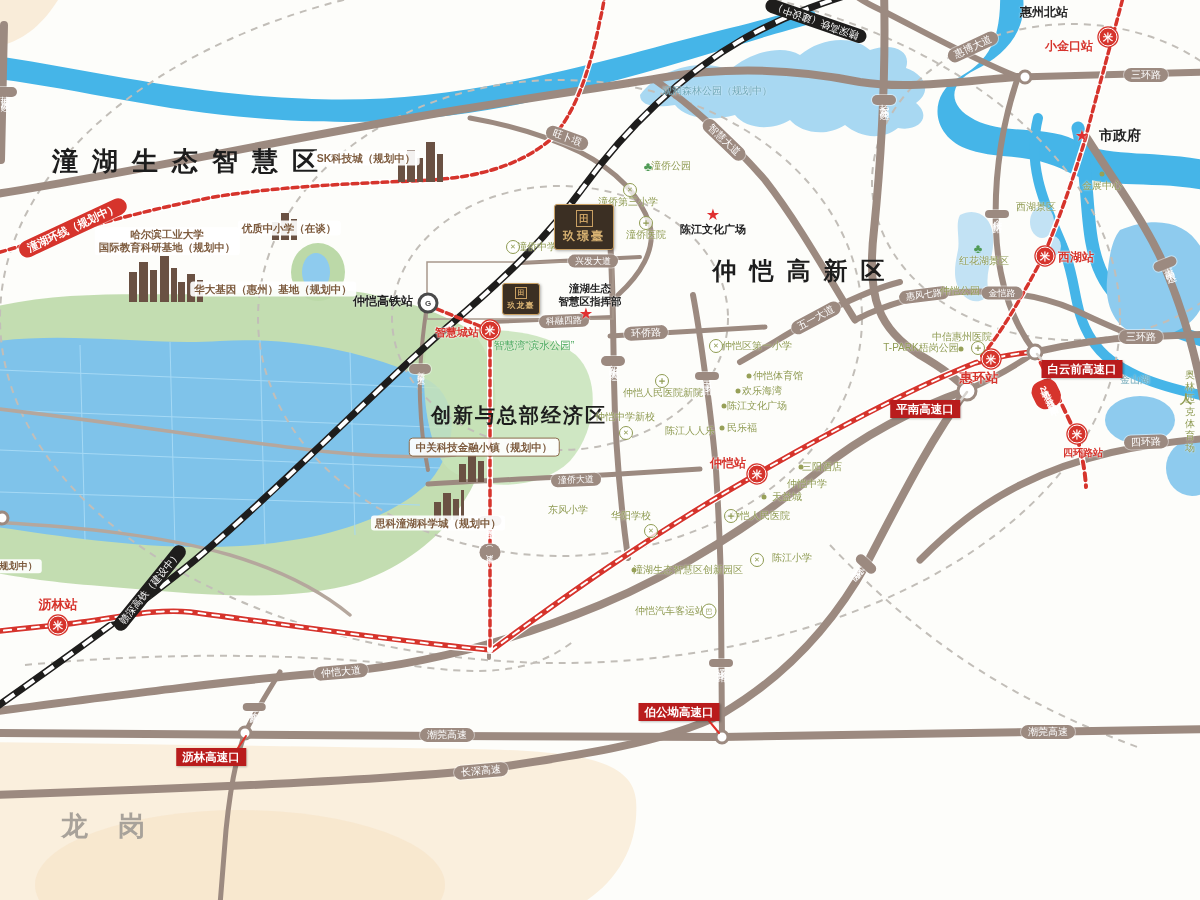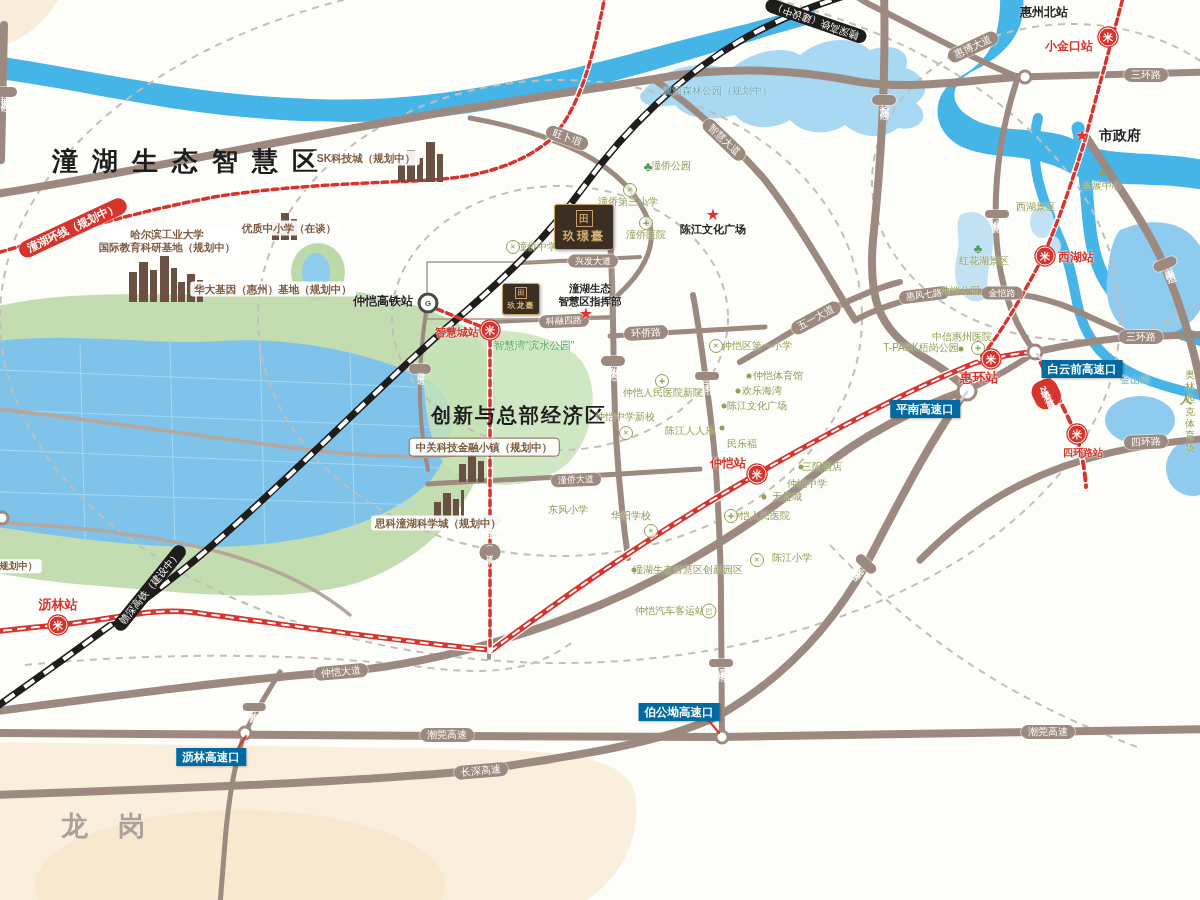--- a/index.html
+++ b/index.html
@@ -8,21 +8,21 @@
   #baselayer{position:absolute;left:0;top:0;z-index:0;}
   .lb{position:absolute;z-index:3;white-space:pre-line;text-align:center;line-height:1.22;transform-origin:center;}
   .title{font-weight:700;color:#1d1d1d;}
   .st-red{color:#d6342c;font-weight:700;font-size:12px;text-shadow:0 0 2px #fff,0 0 2px #fff;}
   .st-dark{color:#222;font-weight:700;font-size:12px;text-shadow:0 0 2px #fff;}
   .pill{background:#9c8a80;color:#fff;border-radius:9px;padding:1px 7px;font-size:10px;
         white-space:nowrap;box-shadow:0 0 0 1px rgba(255,255,255,.45);z-index:2;}
   .railpill{background:#1e1d1c;color:#fff;border-radius:9px;padding:1px 8px;font-size:10px;white-space:nowrap;z-index:2;}
   .redpill{background:#d6342c;color:#fff;border-radius:11px;padding:2px 9px;font-size:11px;font-weight:700;
            white-space:nowrap;box-shadow:0 0 0 1px rgba(255,255,255,.5);z-index:4;}
-  .exit{background:#0369a1;color:#fff;font-weight:700;padding:2px 6px;font-size:11.5px;white-space:nowrap;
+  .exit{background:#b91c1c;color:#fff;font-weight:700;padding:2px 6px;font-size:11.5px;white-space:nowrap;
         box-shadow:1px 1px 2px rgba(0,0,0,.25);z-index:5;}
   .poi{color:#8f9b52;font-size:10px;text-shadow:0 0 2px #fff;}
   .proj{color:#7d5b3e;font-weight:700;font-size:10.5px;background:rgba(255,255,255,.92);padding:1px 4px;border-radius:3px;}
   .boxed{border:1.5px solid #8a6a4a;border-radius:4px;padding:2px 6px;}
   .vert{writing-mode:vertical-rl;letter-spacing:2px;white-space:nowrap;line-height:1;}
   .icon{position:absolute;z-index:4;transform:translate(-50%,-50%);display:flex;align-items:center;justify-content:center;}
   .ic-metro{width:17px;height:17px;border-radius:50%;background:#d6342c;color:#fff;font-size:10px;font-weight:700;
             border:1px solid #fff;box-shadow:0 0 0 1.2px #d6342c;}
   .ic-rail{width:15px;height:15px;border-radius:50%;background:#fff;border:3px solid #4a4a4a;color:#4a4a4a;
            font-size:8px;font-weight:700;}
@@ -196,20 +196,21 @@
 <div class="logo" style="left:554px;top:204px;width:58px;height:44px;">
   <span class="emblem" style="width:15px;height:15px;font-size:10px;line-height:15px;">田</span>
   <span class="logo-title" style="font-size:12px;">玖璟臺</span>
 </div>
 <div class="logo" style="left:502px;top:283px;width:36px;height:30px;">
   <span class="emblem" style="width:10px;height:10px;font-size:7px;line-height:10px;">田</span>
   <span class="logo-title" style="font-size:8px;letter-spacing:1px;">玖龙臺</span>
 </div>
 
 <div class="lb title" style="left: 192px; top: 162px; font-size: 26px; letter-spacing: 14px; transform: translate(-50%, -50%) rotate(0deg);">潼湖生态智慧区</div>
+    <div class="lb title" style="left: 805px; top: 271px; font-size: 24px; letter-spacing: 13px; transform: translate(-50%, -50%) rotate(0deg);">仲恺高新区</div>
     <div class="lb title" style="left: 519px; top: 415px; font-size: 20px; letter-spacing: 2px; transform: translate(-50%, -50%) rotate(0deg);">创新与总部经济区</div>
     <div class="lb title" style="left: 118px; top: 826px; font-size: 27px; letter-spacing: 30px; color: rgb(168, 162, 154); transform: translate(-50%, -50%) rotate(0deg);">龙岗</div>
     <div class="lb st-red" style="left: 1069px; top: 46px; transform: translate(-50%, -50%) rotate(0deg);">小金口站</div>
     <div class="lb st-red" style="left: 1076px; top: 257px; transform: translate(-50%, -50%) rotate(0deg);">西湖站</div>
     <div class="lb st-red" style="left: 1083px; top: 453px; font-size: 10px; transform: translate(-50%, -50%) rotate(0deg);">四环路站</div>
     <div class="lb st-red" style="left: 979px; top: 378px; font-size: 13px; transform: translate(-50%, -50%) rotate(0deg);">惠环站</div>
     <div class="lb st-red" style="left: 728px; top: 463px; transform: translate(-50%, -50%) rotate(0deg);">仲恺站</div>
     <div class="lb st-red" style="left: 457px; top: 333px; font-size: 11px; transform: translate(-50%, -50%) rotate(0deg);">智慧城站</div>
     <div class="lb st-red" style="left: 58px; top: 605px; font-size: 13px; transform: translate(-50%, -50%) rotate(0deg);">沥林站</div>
     <div class="lb st-dark" style="left: 1044px; top: 12px; transform: translate(-50%, -50%) rotate(0deg);">惠州北站</div>
@@ -257,21 +258,21 @@
     <div class="lb exit" style="left: 679px; top: 712px; transform: translate(-50%, -50%) rotate(0deg);">伯公坳高速口</div>
     <div class="lb poi" style="left: 717px; top: 91px; color: rgb(111, 168, 184); transform: translate(-50%, -50%) rotate(0deg);">观洞森林公园（规划中）</div>
     <div class="lb poi" style="left: 671px; top: 166px; transform: translate(-50%, -50%) rotate(0deg);">潼侨公园</div>
     <div class="lb poi" style="left: 628px; top: 202px; transform: translate(-50%, -50%) rotate(0deg);">潼侨第三小学</div>
     <div class="lb poi" style="left: 646px; top: 235px; transform: translate(-50%, -50%) rotate(0deg);">潼侨医院</div>
     <div class="lb poi" style="left: 537px; top: 247px; transform: translate(-50%, -50%) rotate(0deg);">潼侨中学</div>
     <div class="lb poi" style="left: 757px; top: 346px; transform: translate(-50%, -50%) rotate(0deg);">仲恺区第一小学</div>
     <div class="lb poi" style="left: 778px; top: 376px; transform: translate(-50%, -50%) rotate(0deg);">仲恺体育馆</div>
     <div class="lb poi" style="left: 762px; top: 391px; transform: translate(-50%, -50%) rotate(0deg);">欢乐海湾</div>
     <div class="lb poi" style="left: 757px; top: 406px; transform: translate(-50%, -50%) rotate(0deg);">陈江文化广场</div>
-    <div class="lb poi" style="left: 742px; top: 428px; transform: translate(-50%, -50%) rotate(0deg); margin-top: 16px;">民乐福</div>
+    <div class="lb poi" style="left: 742px; top: 428px; transform: translate(-50%, -50%) rotate(0deg);">民乐福</div>
     <div class="lb poi" style="left: 690px; top: 431px; transform: translate(-50%, -50%) rotate(0deg);">陈江人人乐</div>
     <div class="lb poi" style="left: 663px; top: 393px; transform: translate(-50%, -50%) rotate(0deg);">仲恺人民医院新院</div>
     <div class="lb poi" style="left: 625px; top: 417px; transform: translate(-50%, -50%) rotate(0deg);">仲恺中学新校</div>
     <div class="lb poi" style="left: 568px; top: 510px; transform: translate(-50%, -50%) rotate(0deg);">东风小学</div>
     <div class="lb poi" style="left: 631px; top: 516px; transform: translate(-50%, -50%) rotate(0deg);">华阳学校</div>
     <div class="lb poi" style="left: 822px; top: 467px; transform: translate(-50%, -50%) rotate(0deg);">三阳酒店</div>
     <div class="lb poi" style="left: 807px; top: 484px; transform: translate(-50%, -50%) rotate(0deg);">仲恺中学</div>
     <div class="lb poi" style="left: 787px; top: 497px; transform: translate(-50%, -50%) rotate(0deg);">天益城</div>
     <div class="lb poi" style="left: 760px; top: 516px; transform: translate(-50%, -50%) rotate(0deg);">仲恺人民医院</div>
     <div class="lb poi" style="left: 792px; top: 558px; transform: translate(-50%, -50%) rotate(0deg);">陈江小学</div>

